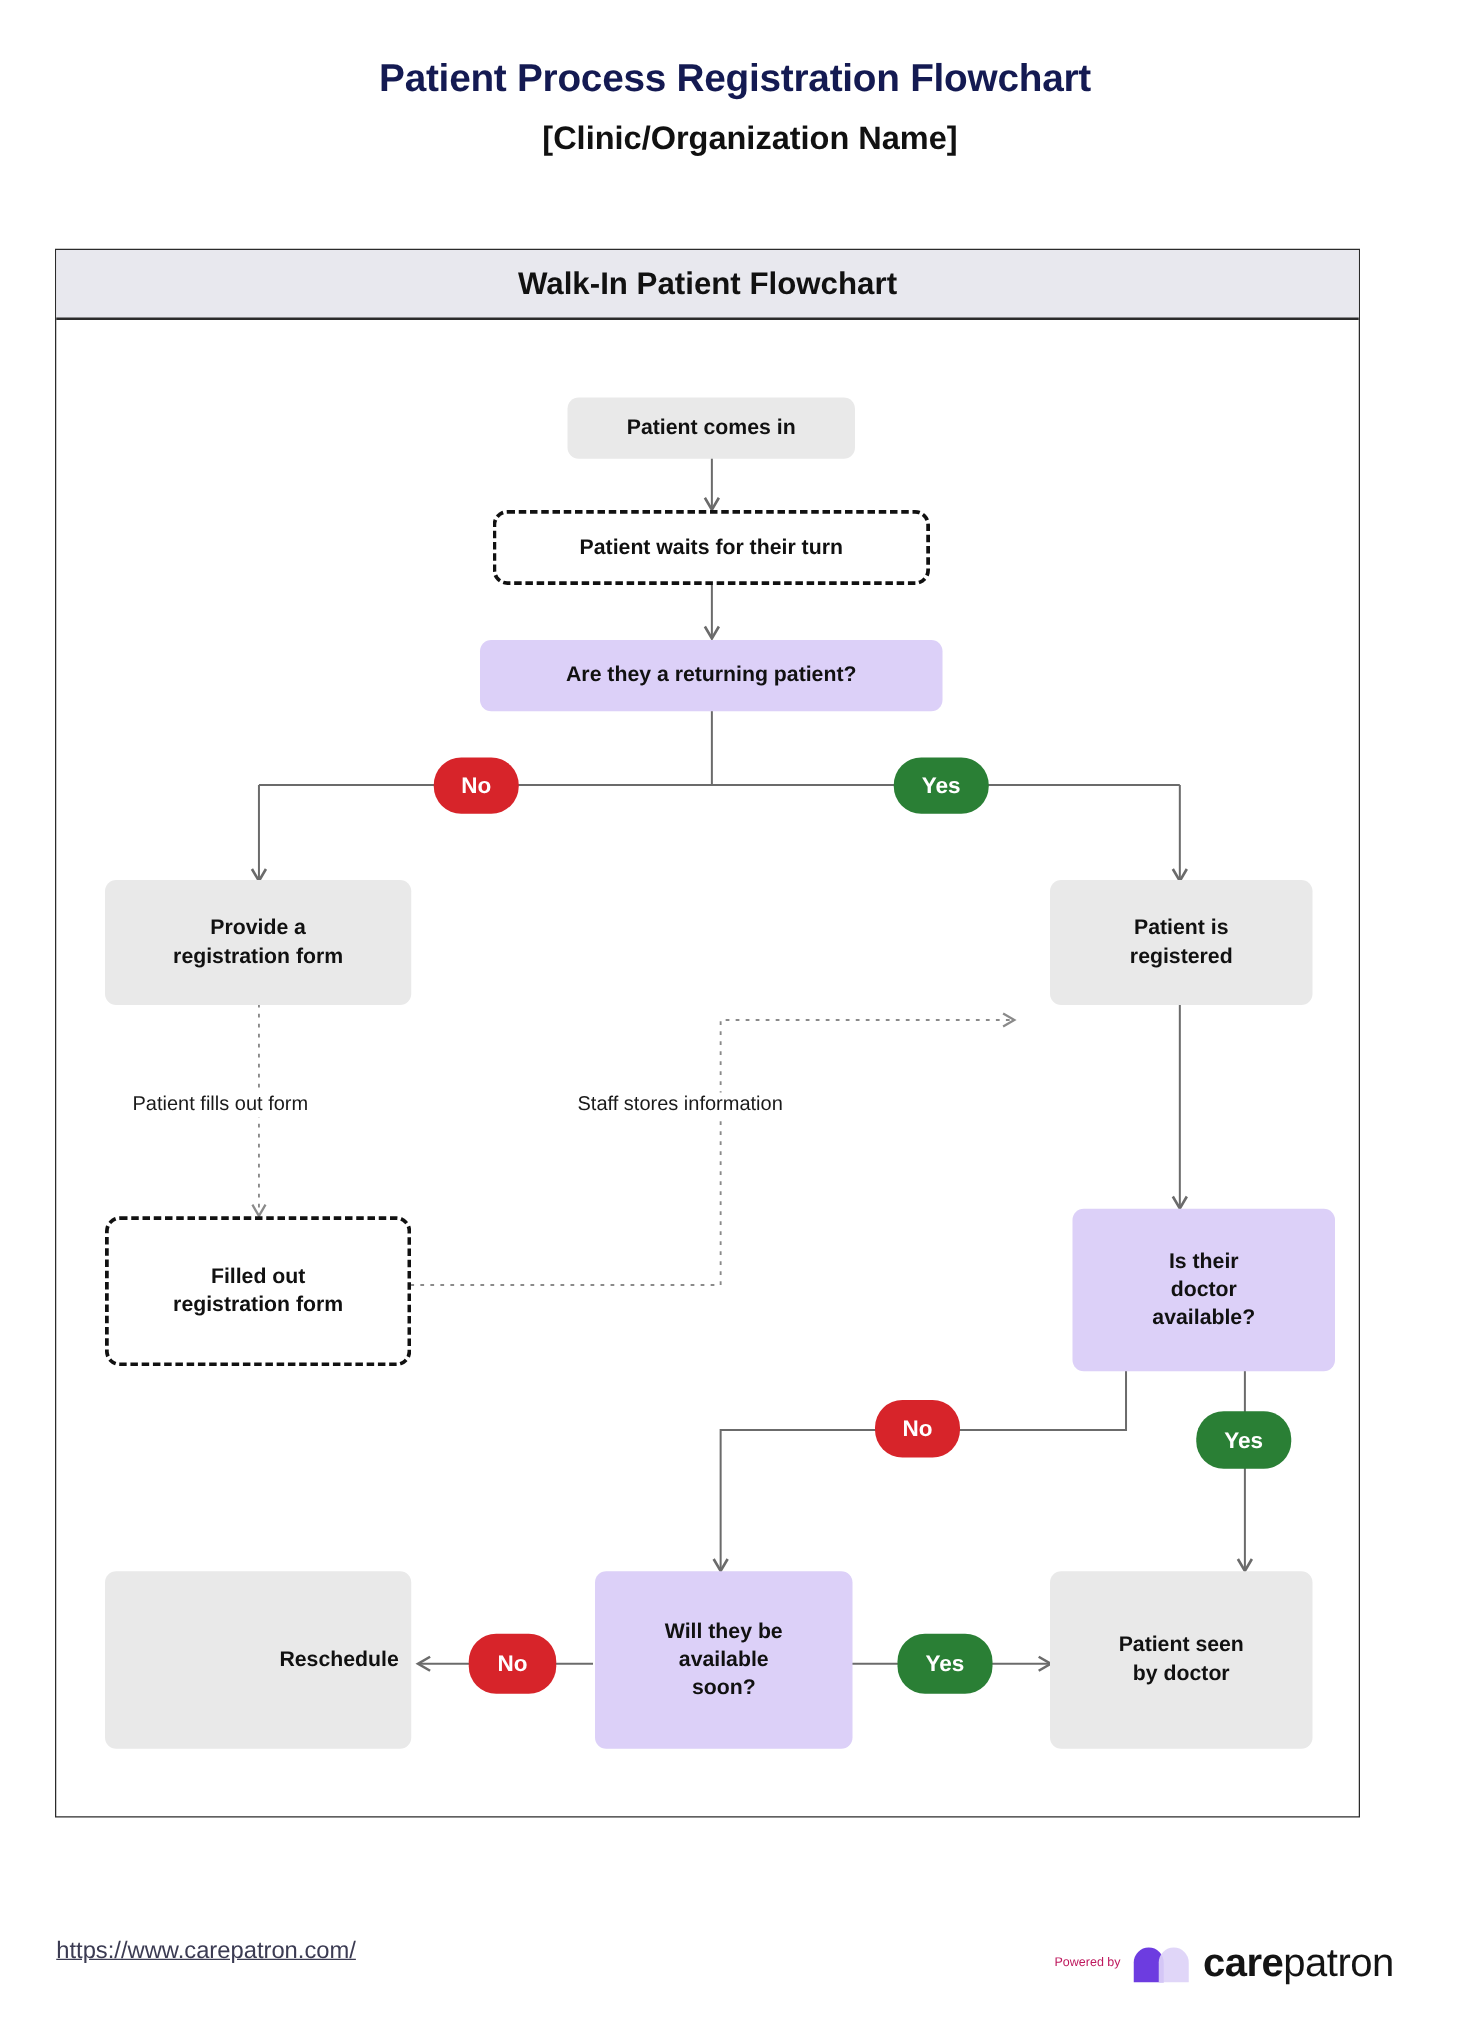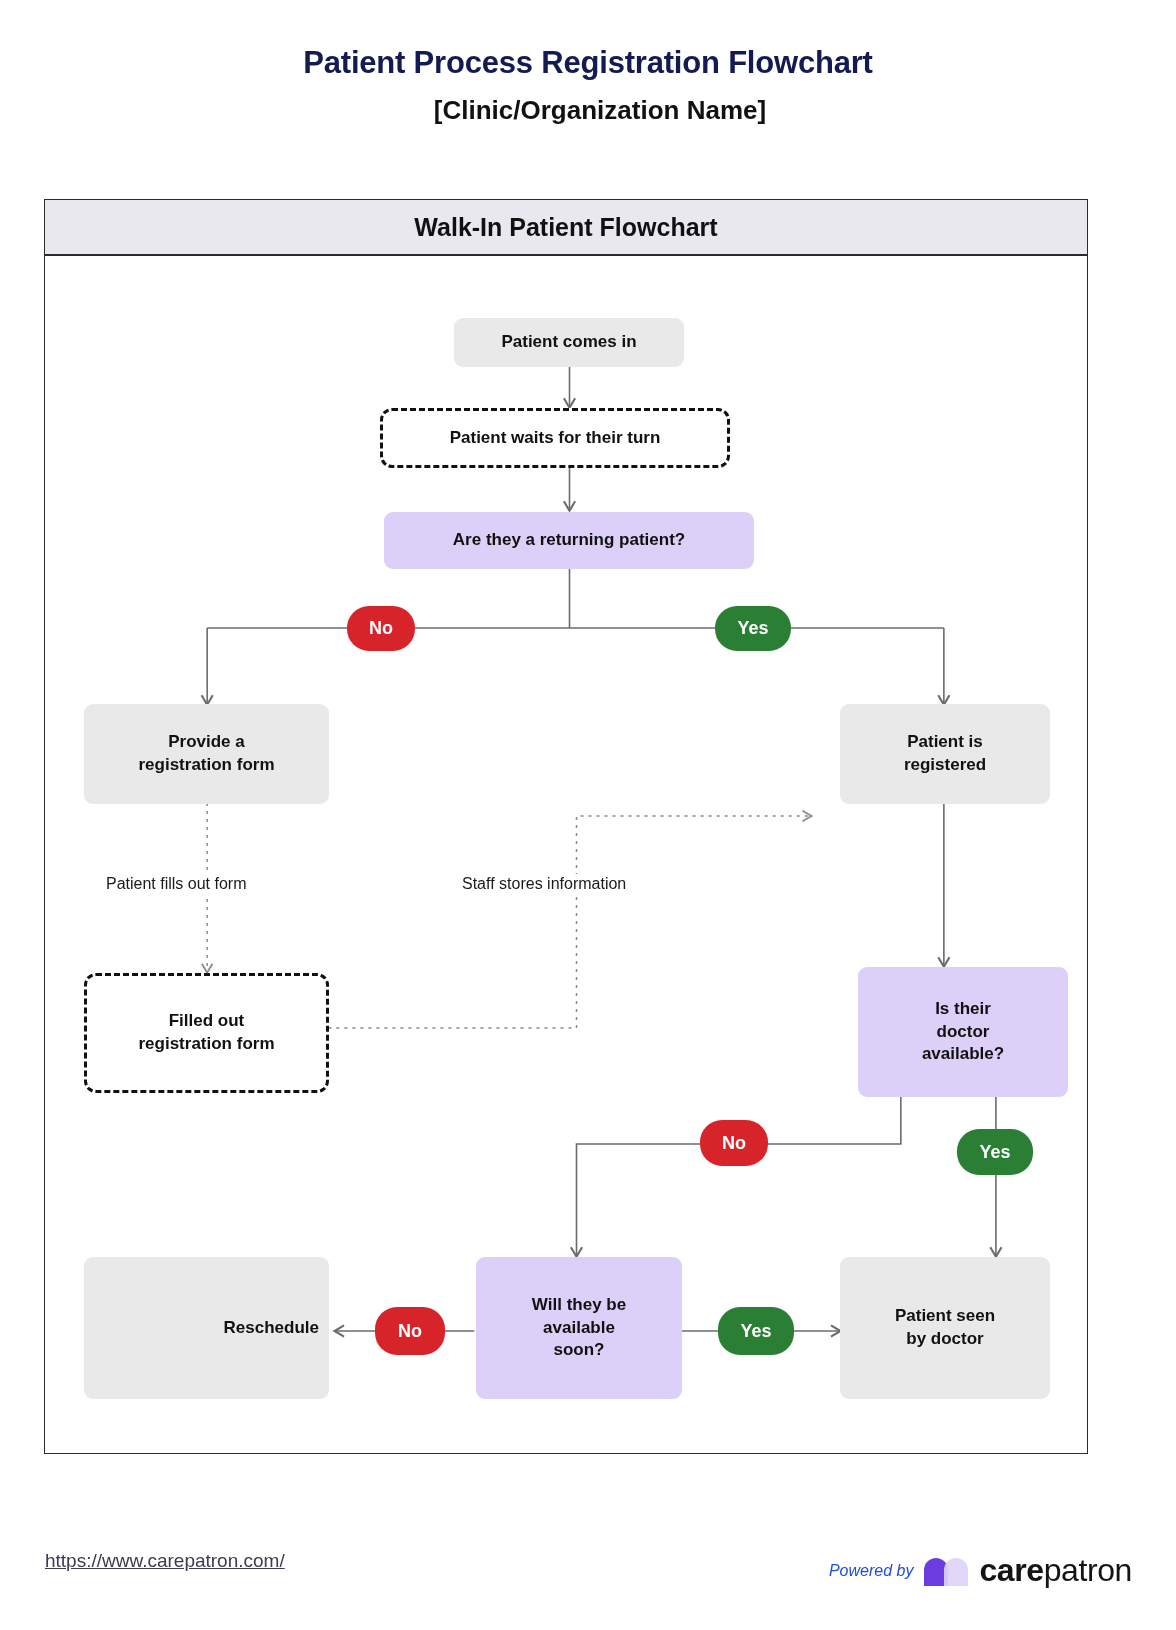--- a/index.html
+++ b/index.html
@@ -77,30 +77,30 @@
     position: absolute;
     font-size: 16px; font-weight: normal; color: #1a1a1a;
     white-space: nowrap; z-index: 7;
     background: #ffffff; padding: 1px 3px;
   }
 
   
   .wires { position: absolute; left: 0; top: 0; width: 100%; height: 100%; z-index: 1; }
 
   
-  .footer { position: absolute; left: 0; right: 0; top: 1540px; height: 60px; }
+  .footer { position: absolute; left: 0; right: 17px; top: 1540px; height: 60px; }
   .footer-url {
     position: absolute; left: 45px; top: 10px;
     font-size: 19px; color: #3b3b52; text-decoration: underline;
   }
   .powered {
     position: absolute; right: 44px; top: 12px;
     display: flex; align-items: center; gap: 9px;
   }
-  .powered-label { font-size: 16px; color: #1d4ed8; font-weight: normal; font-style: italic; }
+  .powered-label { font-size: 10px; color: #be185d; font-weight: normal; }
   .logo-mark { width: 48px; height: 30px; display: block; }
   .logo-word { font-size: 32px; color: #141414; letter-spacing: -0.4px; }
   .logo-word b { font-weight: bold; }
   .logo-word span { font-weight: normal; }
 </style>
 </head>
 <body>
 
 <div class="title-block">
   <div class="doc-title">Patient Process Registration Flowchart</div>
@@ -155,21 +155,21 @@
         <path d="M162,547 L162,716" marker-end="url(#ahd)"></path>
 
         <path d="M283,772 L531,772 L531,560 L765,560" marker-end="url(#ahd)"></path>
       </g>
     </svg>
 
     <div class="node gray" style="left:409px; top:62px; width:230px; height:49px;">
       <span>Patient comes in</span>
     </div>
 
-    <div class="node dashed" style="left:335px; top:152px; width:350px; height:60px;">
+    <div class="node dashed" style="left:349px; top:152px; width:350px; height:60px;">
       <span>Patient waits for their turn</span>
     </div>
 
     <div class="node purple" style="left:339px; top:256px; width:370px; height:57px;">
       <span>Are they a returning patient?</span>
     </div>
 
     <div class="node gray" style="left:39px; top:448px; width:245px; height:100px; white-space:pre-line;">
       <span>Provide a
 registration form</span>

